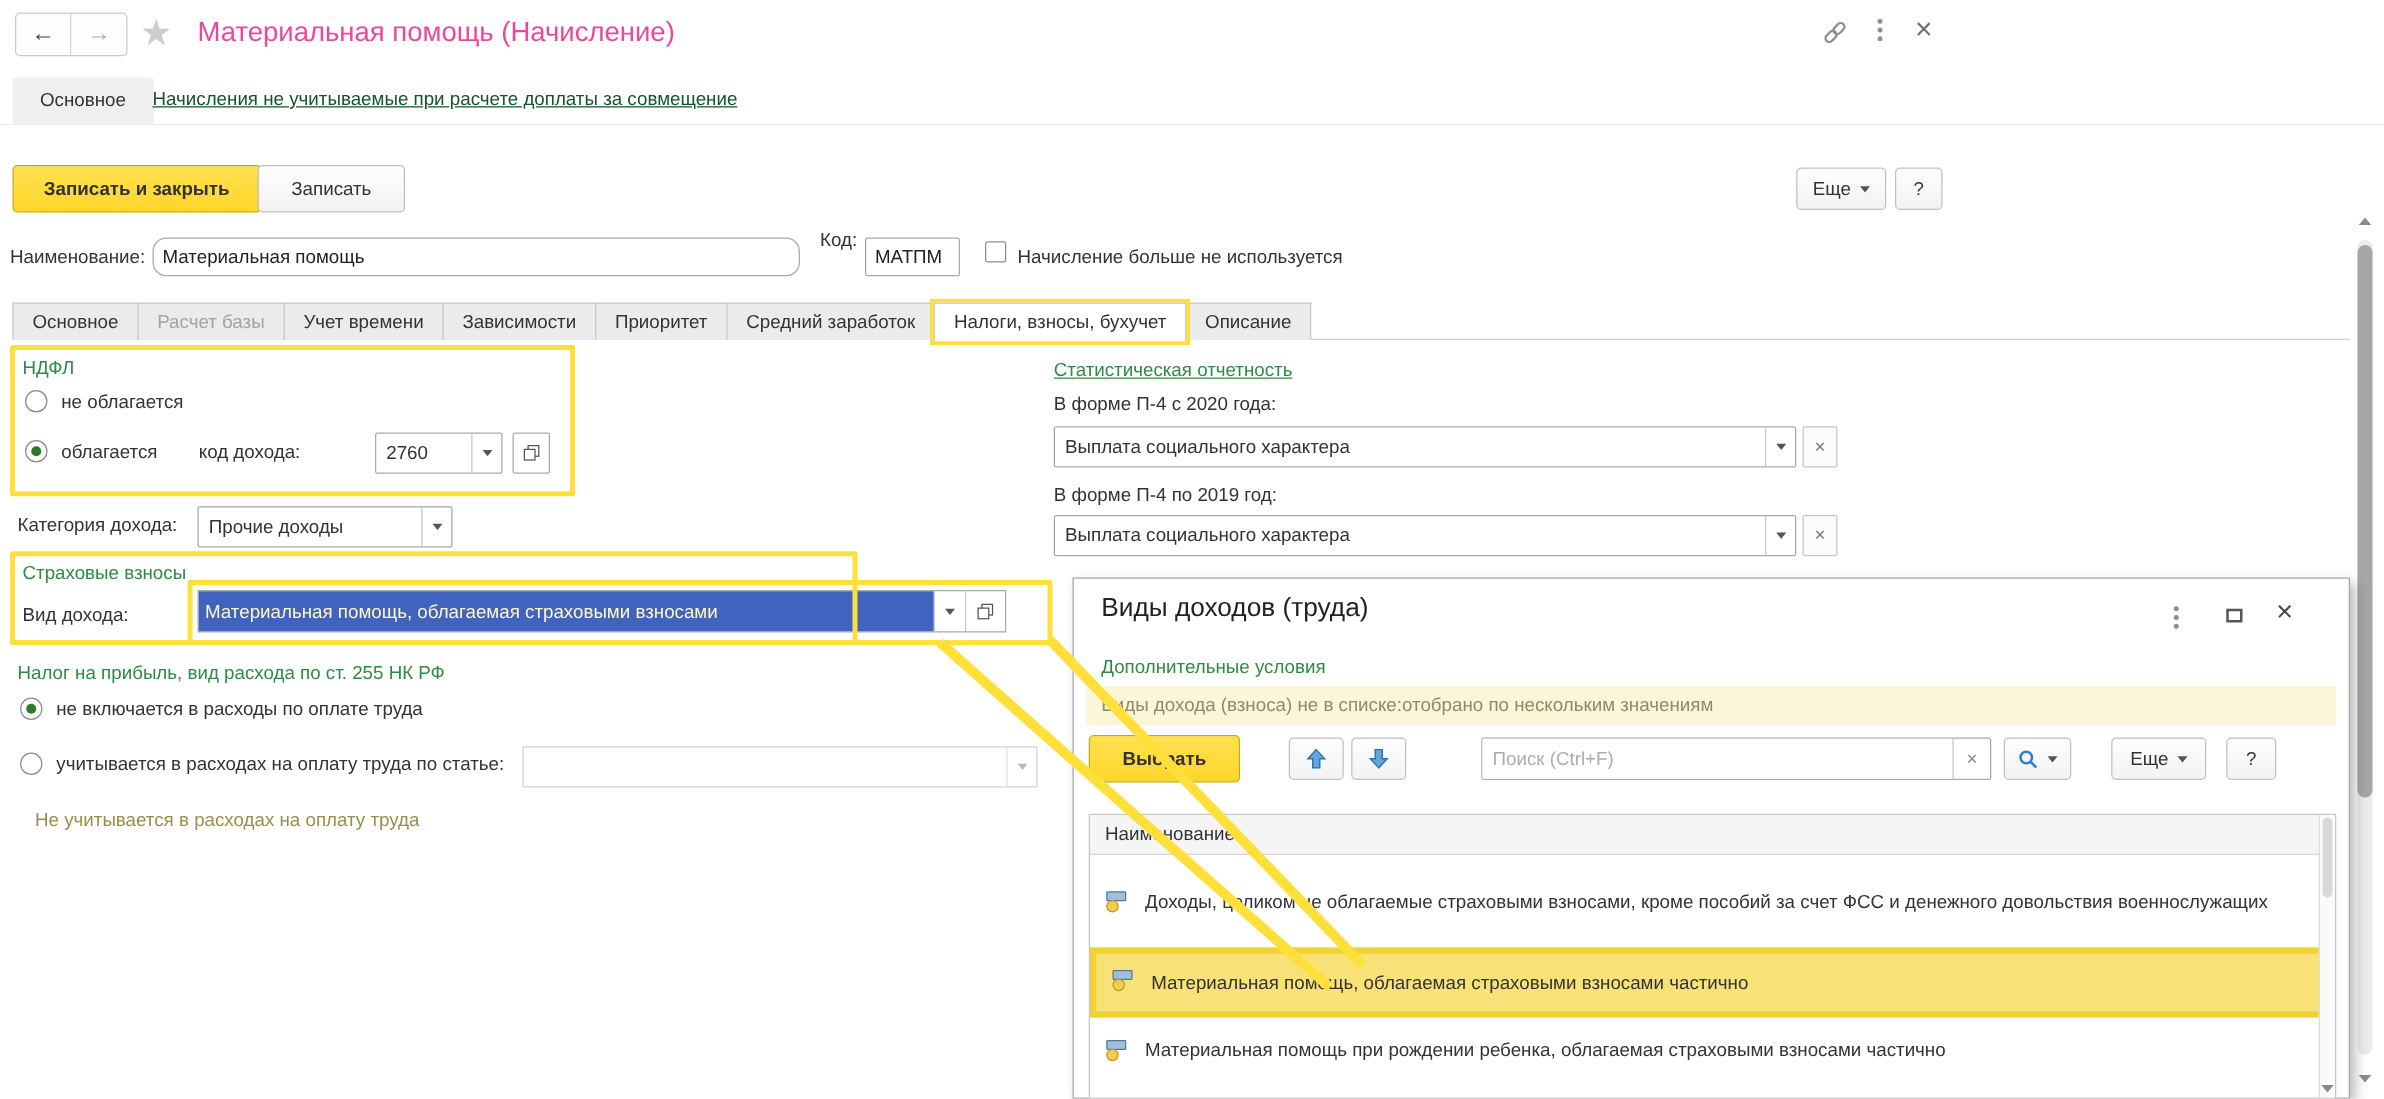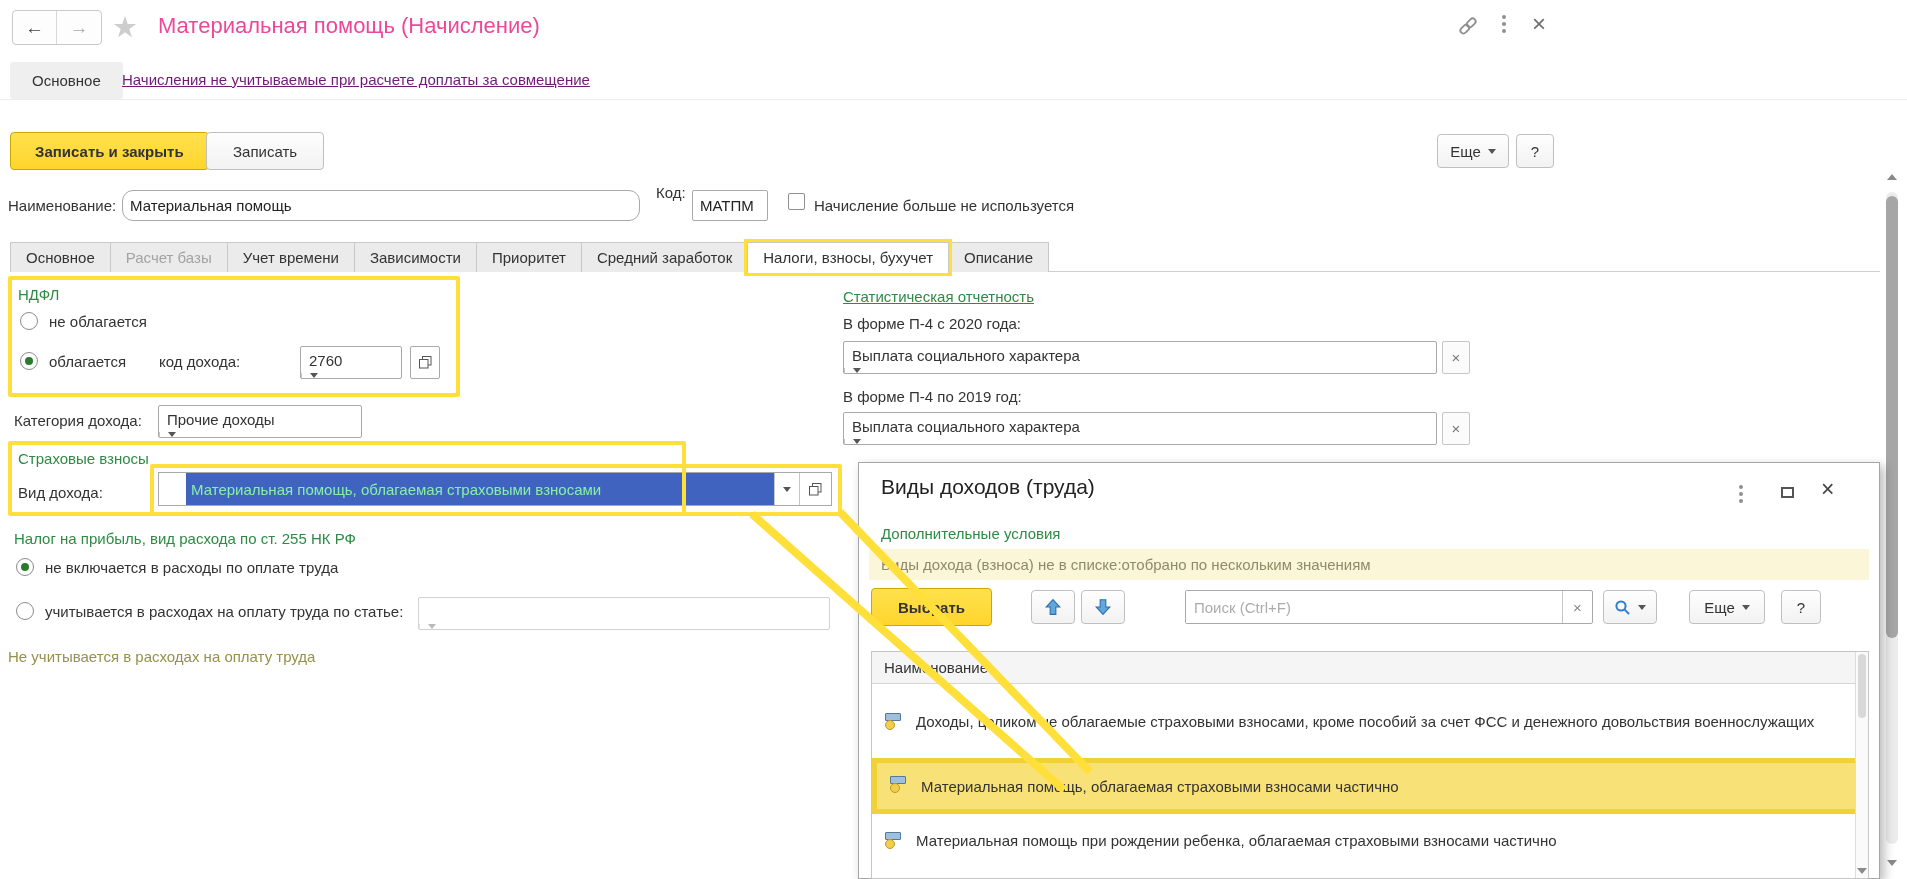--- a/index.html
+++ b/index.html
@@ -20,38 +20,38 @@
   .page-title { left:158px; top:13px; font-size:22px; color:#ec4899; white-space:nowrap; }
 
   .winicon { color:#8F8F8F; cursor:pointer; }
   .dots { display:inline-flex; flex-direction:column; gap:3px; }
   .dots i { width:4px; height:4px; border-radius:50%; background:#8F8F8F; }
   .close-x { font-size:24px; color:#6F6F6F; line-height:22px; }
 
   
   .main-pill { left:10px; top:62px; height:37px; padding:0 22px; background:#EFEFEF;
     border-radius:3px; line-height:37px; color:#333; }
-  .rel-link { left:122px; top:71px; color:#701a75; text-decoration:underline; cursor:pointer; white-space:nowrap; }
+  .rel-link { left:122px; top:71px; color:#14532d; text-decoration:underline; cursor:pointer; white-space:nowrap; }
   .hdr-sep { left:0; top:99px; width:1907px; height:1px; background:#EDEDED; }
 
   
   .btn { display:inline-flex; align-items:center; justify-content:center; gap:7px;
     background:linear-gradient(#FEFEFE,#F2F2F2); border:1px solid #BFBFBF; border-radius:4px;
     color:#333; cursor:pointer; white-space:nowrap; }
   .btn-yellow { background:linear-gradient(#FFE14E,#FFD52B); border:1px solid #C9A800; font-weight:bold; }
   .chev { width:0; height:0; border-left:4px solid transparent; border-right:4px solid transparent;
     border-top:5px solid #555; display:inline-block; }
 
   
   .lbl { white-space:nowrap; color:#333; }
   input.txt { border:1px solid #A9A9A9; border-radius:2px; height:31px; padding:0 7px;
     font:inherit; color:#222; background:#fff; }
   .checkbox { width:17px; height:17px; border:1px solid #8F8F8F; border-radius:2px; background:#fff; display:inline-block; cursor:pointer; }
 
-  .combo { display:flex; border:1px solid #A9A9A9; border-radius:2px; background:#fff; height:33px; align-items:stretch; cursor:pointer;flex-direction:column; }
+  .combo { display:flex; border:1px solid #A9A9A9; border-radius:2px; background:#fff; height:33px; align-items:stretch; cursor:pointer; }
   .combo .val { flex:1; padding:0 8px; display:flex; align-items:center; white-space:nowrap; overflow:hidden; }
   .combo .acell { width:24px; border-left:1px solid #C6C6C6; display:flex; align-items:center; justify-content:center; }
   .combo.disabled { border-color:#D2D2D2; }
   .combo.disabled .acell { border-left-color:#E2E2E2; }
   .combo.disabled .chev { border-top-color:#B9B9B9; }
 
   .openbtn { width:30px; height:33px; border:1px solid #A9A9A9; border-radius:2px; background:#fff;
     display:flex; align-items:center; justify-content:center; cursor:pointer; }
   .flatx { width:28px; height:33px; border:1px solid #C6C6C6; border-radius:2px; background:#FBFBFB;
     display:flex; align-items:center; justify-content:center; color:#777; font-size:15px; cursor:pointer; }
@@ -71,22 +71,22 @@
     border-bottom:none; margin-right:-1px; cursor:pointer; white-space:nowrap; }
   .tab.disabled { color:#A3A3A3; }
   .tab.active { background:#fff; position:relative; z-index:3; height:31px;
     box-shadow:0 0 0 3px #FFDF3A; }
 
   
   .ybox { border:4px solid #FFDF3A; border-radius:2px; z-index:6; pointer-events:none; }
 
   
   .sel-combo { display:flex; border:1px solid #A9A9A9; height:34px; background:#fff; }
-  .sel-combo .selval { width:588px; background:#3F63BF; color:#86efac; display:flex; align-items:center;
-    padding:0 5px; white-space:nowrap; overflow:hidden;margin-left:27px; }
+  .sel-combo .selval { width:588px; background:#3F63BF; color:#fef9c3; display:flex; align-items:center;
+    padding:0 5px; white-space:nowrap; overflow:hidden; }
   .sel-combo .acell { width:25px; border-left:1px solid #C6C6C6; display:flex; align-items:center; justify-content:center; }
   .sel-combo .ocell { width:32px; border-left:1px solid #C6C6C6; display:flex; align-items:center; justify-content:center; }
 
   
   .popup { left:858px; top:462px; width:1022px; height:417px; background:#fff;
     border:1px solid #A6A6A6; box-shadow:4px 4px 10px rgba(0,0,0,.28); z-index:20; }
   .popup .ptitle { position:absolute; left:22px; top:12px; font-size:21px; color:#222; }
   .popup .pctrl { position:absolute; top:18px; }
   .maxbox { width:13px; height:11px; border:2px solid #555; display:inline-block; }
   .p-close { font-size:23px; color:#444; line-height:20px; }
@@ -248,21 +248,21 @@
   <div class="abs radiorow" style="left:16px;top:602px;">
     <span class="radio"></span>
     <span class="lbl">учитывается в расходах на оплату труда по статье:</span>
   </div>
   <div class="abs combo disabled" style="left:418px;top:597px;width:412px;">
     <span class="val"></span>
     <span class="acell">
         <span class="chev"></span>
       </span>
   </div>
-  <div class="abs note-olive" style="left:8px;top:648px;">Не учитывается в расходах на оплату труда</div>
+  <div class="abs note-olive" style="left:28px;top:648px;">Не учитывается в расходах на оплату труда</div>
 
   <div class="abs green" style="left:843px;top:288px;text-decoration:underline;">Статистическая отчетность</div>
   <div class="abs lbl" style="left:843px;top:315px;">В форме П-4 с 2020 года:</div>
   <div class="abs combo" style="left:843px;top:341px;width:594px;">
     <span class="val">Выплата социального характера</span>
     <span class="acell">
         <span class="chev"></span>
       </span>
   </div>
   <div class="abs flatx" style="left:1442px;top:341px;">×</div>

